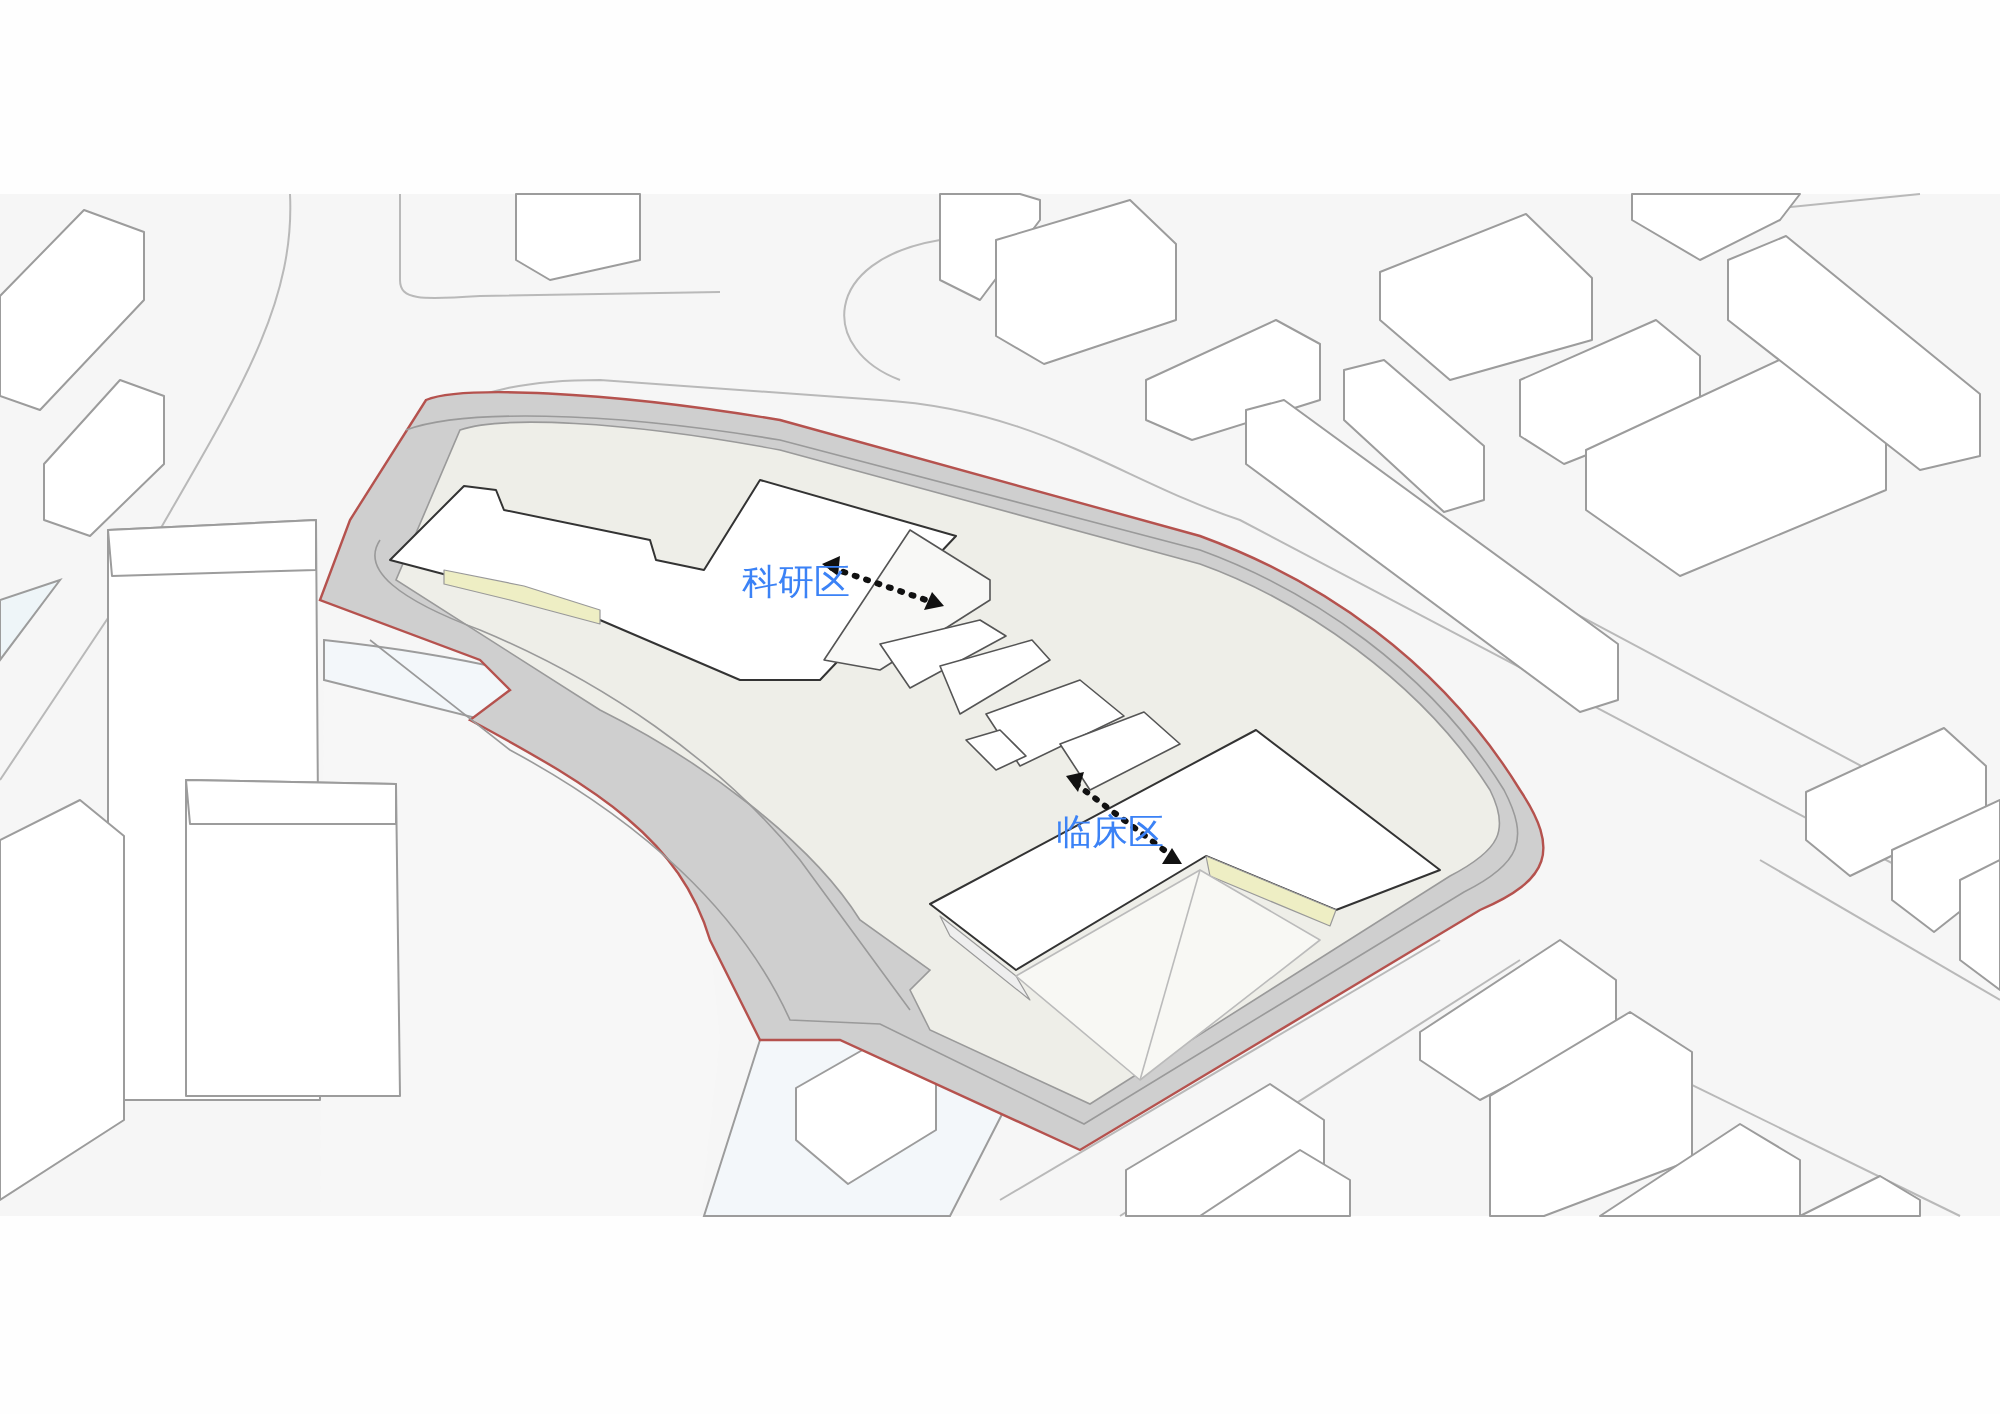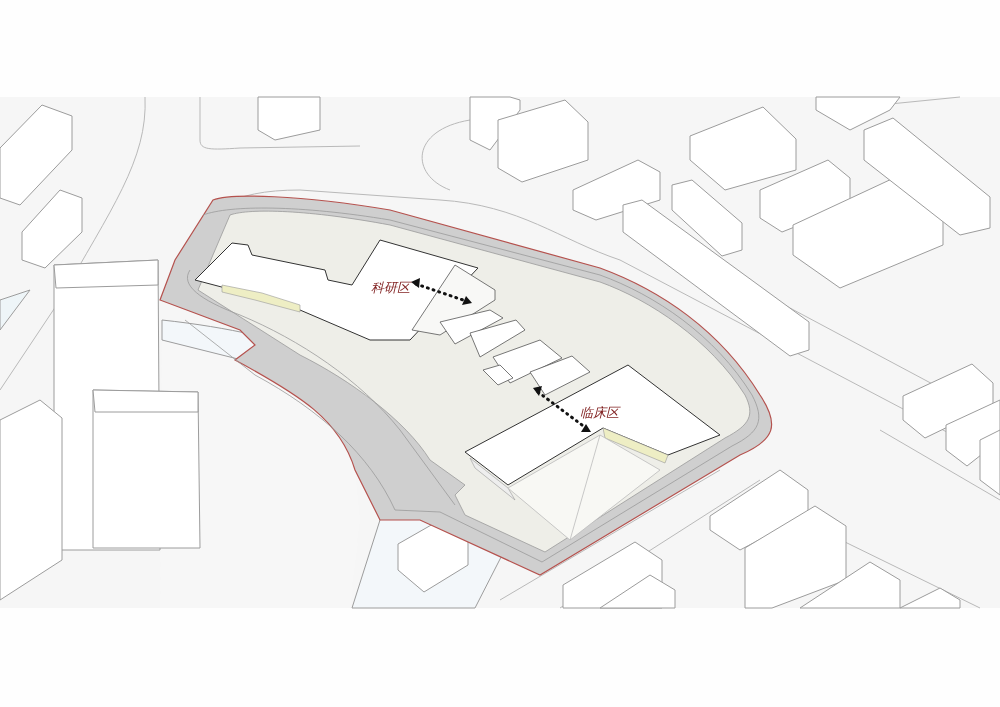--- a/index.html
+++ b/index.html
@@ -1,18 +1,18 @@
 <!DOCTYPE html>
 <html><head>
 <meta charset="utf-8">
 <style>
   html, body { margin:0; padding:0; background:#fefefe; }
   body { width:1000px; height:707px; position:relative; overflow:hidden; font-family:"DejaVu Sans", sans-serif; }
   #canvas { position:absolute; left:0; top:0; width:1000px; height:707px; }
-  .zone-label { position:absolute; font-family:"DejaVu Sans", sans-serif; font-size:13px; color:#7f1d1d; white-space:nowrap;font-style:italic; }
+  .zone-label { position:absolute; font-family:"DejaVu Sans", sans-serif; font-size:18px; color:#3b82f6; white-space:nowrap; }
 </style>
 </head>
 <body>
 
 <svg id="canvas" viewBox="0 0 1000 707" xmlns="http://www.w3.org/2000/svg">
 
   <rect x="0" y="0" width="1000" height="707" fill="#fefefe"></rect>
   <rect x="0" y="97" width="1000" height="511" fill="#f6f6f6"></rect>
 
   <g fill="none" stroke="#b9b9b9" stroke-width="1">
@@ -108,13 +108,13 @@
     <path d="M472 303 L462 305 L466 296 Z" fill="#111"></path>
   </g>
   <g>
     <line x1="538" y1="392" x2="586" y2="428" stroke="#111" stroke-width="3" stroke-dasharray="1 5" stroke-linecap="round"></line>
     <path d="M533 388 L542 386 L539 396 Z" fill="#111"></path>
     <path d="M591 432 L581 432 L586 424 Z" fill="#111"></path>
   </g>
 </svg>
 
 <div class="zone-label" style="left:371px; top:279px;">科研区</div>
-<div class="zone-label" style="left:580px; top:404px;">临床区</div>
+<div class="zone-label" style="left:528px; top:404px;">临床区</div>
 
 </body></html>

